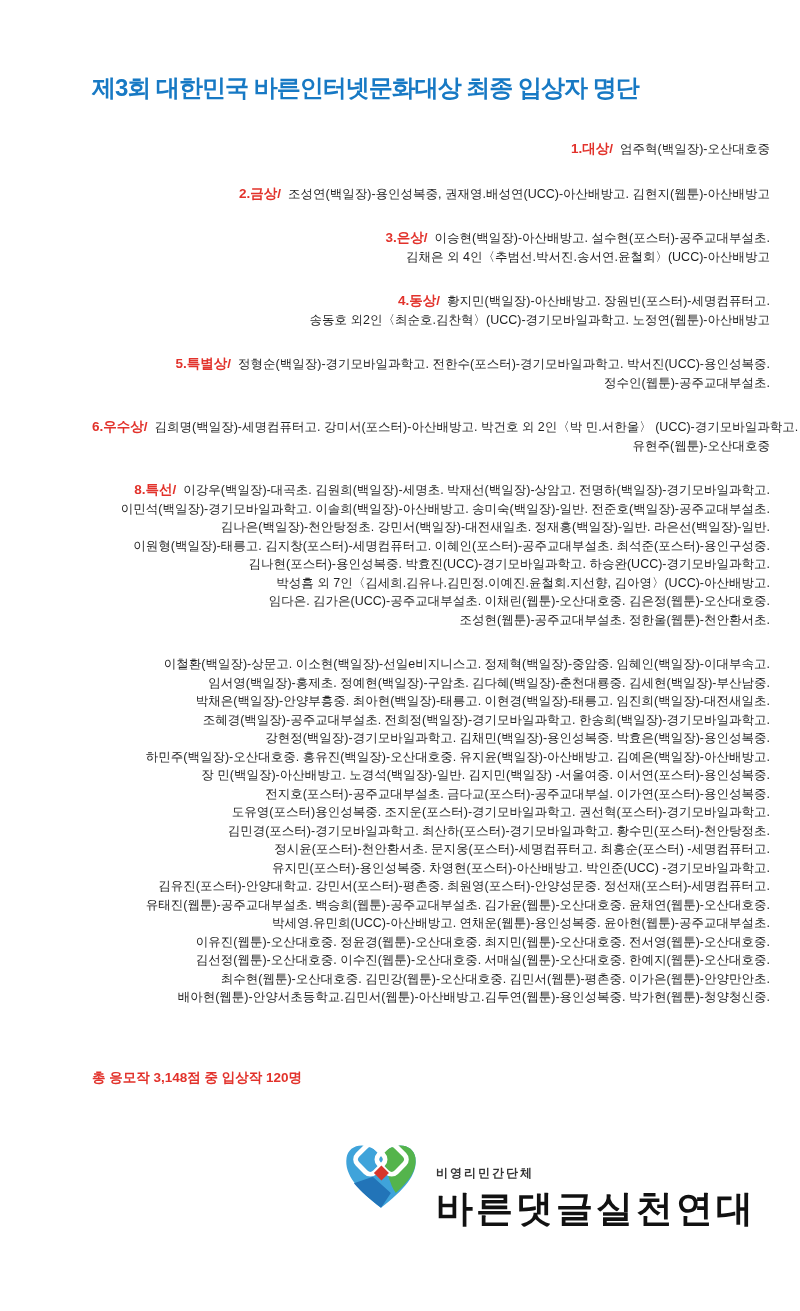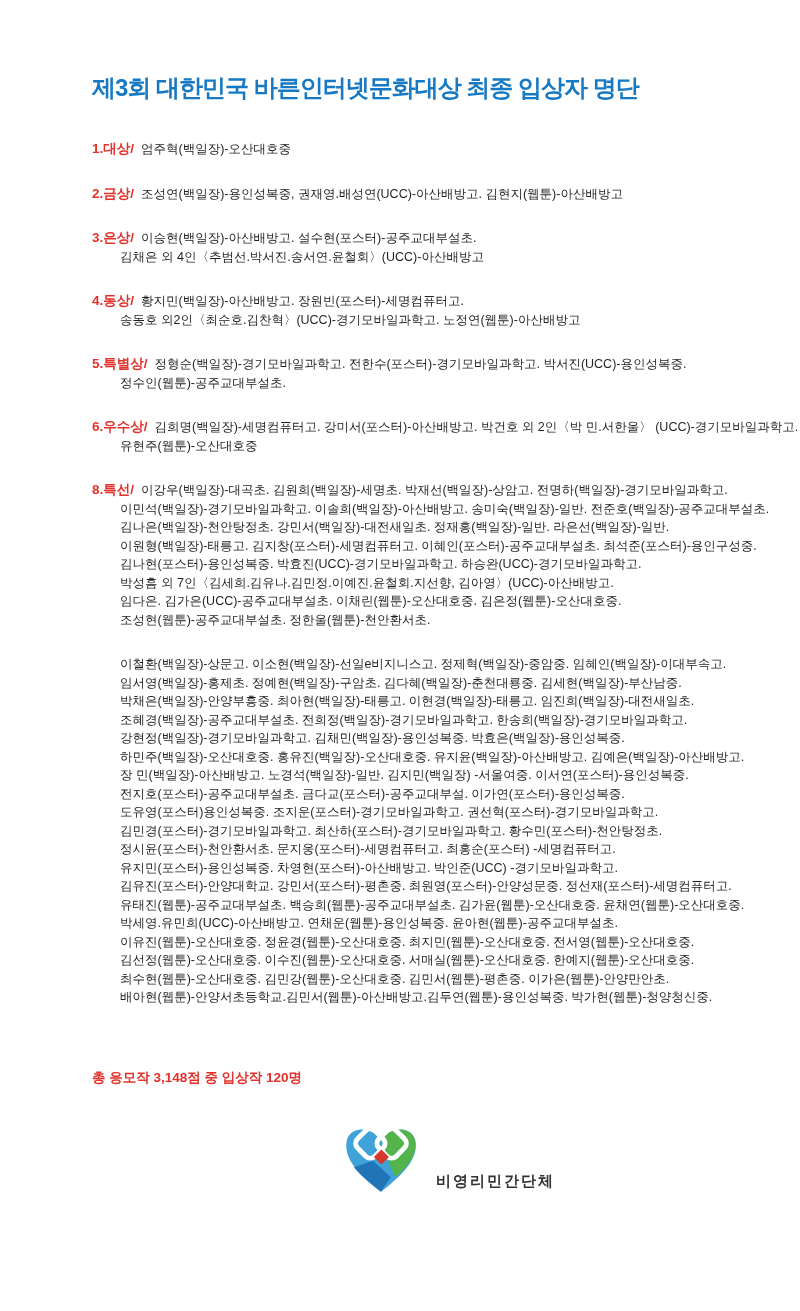--- a/index.html
+++ b/index.html
@@ -23,21 +23,21 @@
   .page{padding:72px 30px 0 92px;}
   h1.title{
     color:var(--title-blue);
     font-size:24px;
     font-weight:bold;
     letter-spacing:-1px;
     margin-bottom:36px;
     white-space:nowrap;
   }
   #sections{font-size:12.5px;line-height:18.5px;}
-  .section{margin-bottom:26px;}
+  .section{margin-bottom:26px;text-align:right;}
   .section .line{white-space:nowrap;}
   .section .label{
     color:var(--accent-red);
     font-weight:bold;
     font-size:13.5px;
     margin-right:7px;
   }
   .section .line.cont{padding-left:28px;}
   .total{
     margin-top:62px;
@@ -47,21 +47,21 @@
   }
   .logo-row{
     margin-top:30px;
     margin-left:248px;
     display:flex;
     align-items:center;
   }
   .logo-mark{width:82px;height:84px;flex:0 0 auto;}
   .logo-text{margin-left:14px;}
   .org-type{
-    font-size:15px;
+    font-size:12px;
     font-weight:bold;
     color:#333333;
     letter-spacing:2px;
     margin-bottom:2px;
     margin-top:48px;
   }
   .org-name{
     font-size:37px;
     font-weight:bold;
     color:#111111;
@@ -141,16 +141,17 @@
       <path d="M50 25 C 68 7, 90 13, 92 29 C 94 44, 85 57, 68 72 C 60 60, 58 45, 50 25 Z" fill="var(--logo-green)"></path>
       <path d="M50 90 C 36 79, 25 70, 17 60 L 40 52 L 62 72 C 58 78, 54 84, 50 90 Z" fill="var(--logo-dark-blue)"></path>
       <g fill="none" stroke="#ffffff" stroke-width="6" stroke-linejoin="round">
         <rect x="22" y="16" width="30" height="30" rx="8" transform="rotate(45 37 31)"></rect>
         <rect x="48" y="16" width="30" height="30" rx="8" transform="rotate(45 63 31)"></rect>
       </g>
       <rect x="44" y="41" width="13" height="13" transform="rotate(45 50.5 47.5)" fill="var(--logo-red)"></rect>
     </svg>
     <div class="logo-text">
       <div class="org-type">비영리민간단체</div>
+      <div class="org-name">바른댓글실천연대</div>
     </div>
   </div>
 
 </div>
 
 </body></html>

